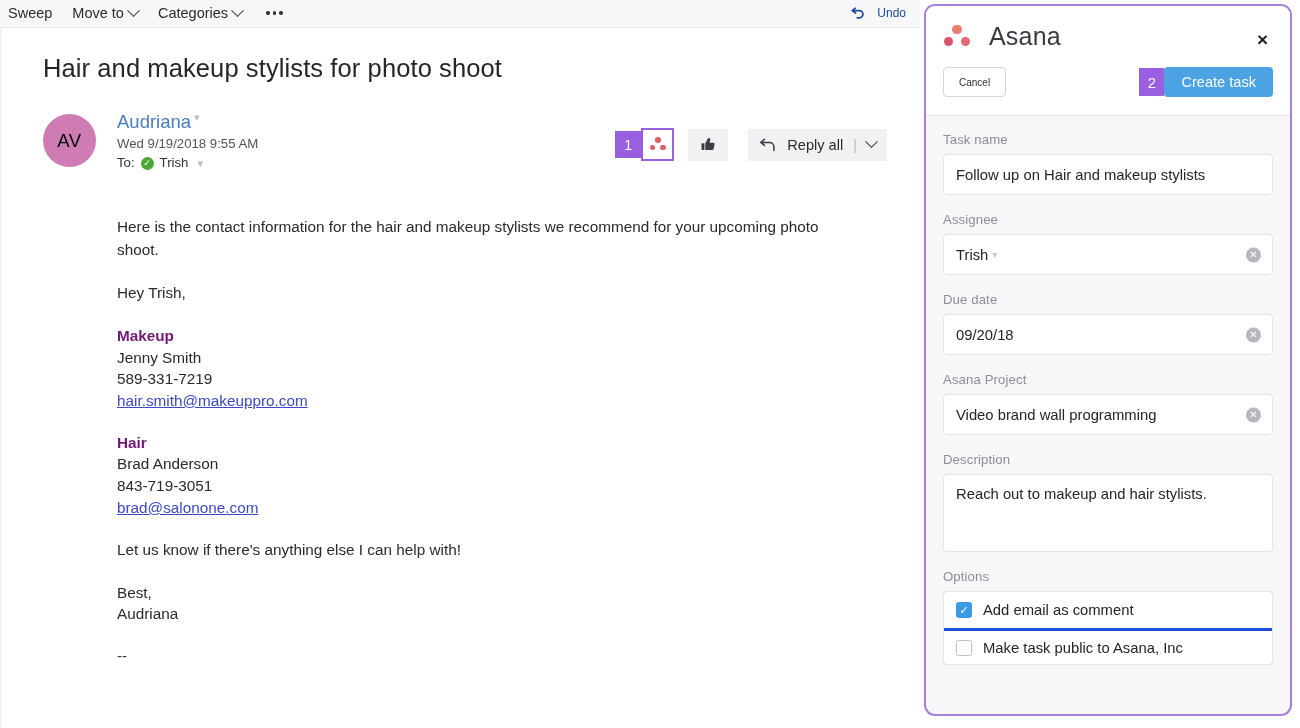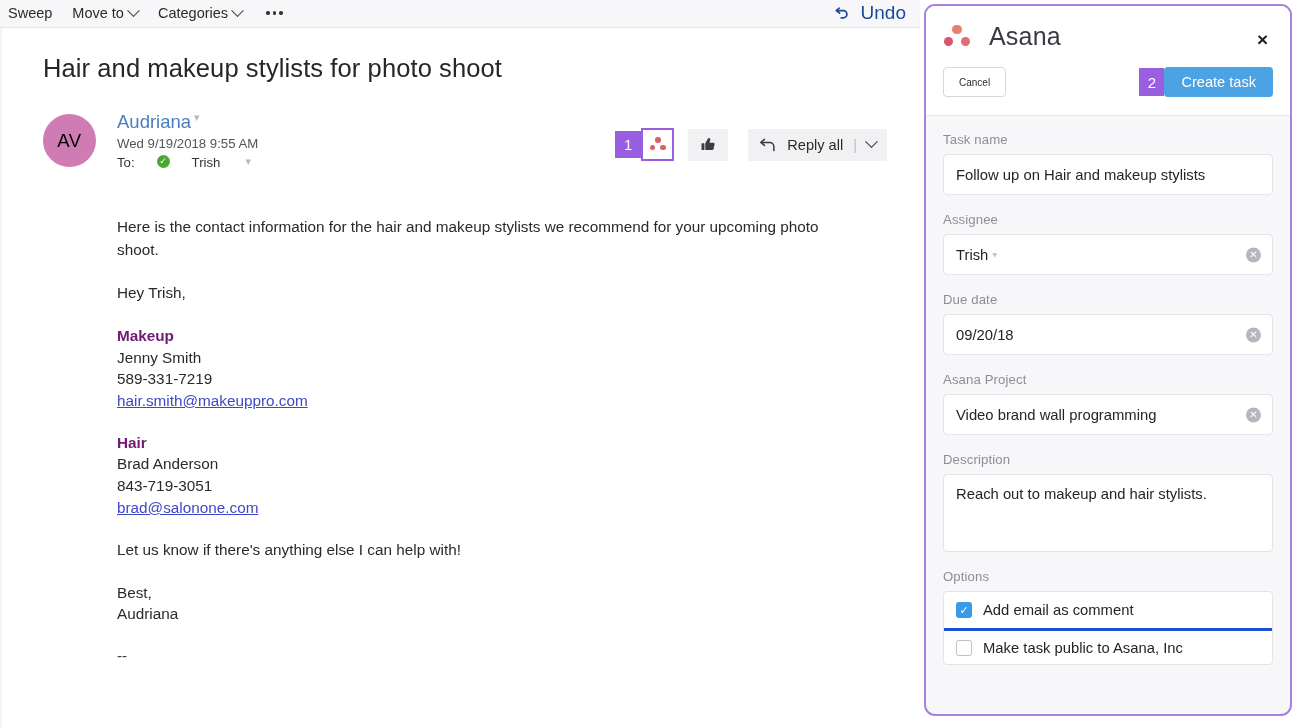--- a/index.html
+++ b/index.html
@@ -35,21 +35,21 @@
     transform: rotate(45deg) translate(-2px,-2px);
   }
   .tb-dots {
     display: flex; align-items: center; gap: 3px; padding: 0 14px;
     height: 28px; cursor: pointer;
   }
   .tb-dots i { width: 3.5px; height: 3.5px; border-radius: 50%; background: #333; display:block; }
   .tb-spacer { flex: 1; }
   .tb-undo {
     display: flex; align-items: center; gap: 10px;
-    font-size: 19px; color: #1b4a9c; padding: 0 14px; height: 28px; cursor: pointer;
+    font-size: 12px; color: #1b4a9c; padding: 0 14px; height: 28px; cursor: pointer;
   }
 
   .mail-body {
     position: absolute; left: 0; top: 28px; width: 920px; height: 700px;
     background: #ffffff; border-left: 2px solid #f3f3f5;
     overflow: hidden;
   }
   .subject {
     position: absolute; left: 41px; top: 26px;
     font-size: 25.5px; color: #262626; font-weight: 400; letter-spacing: .1px;
@@ -60,21 +60,21 @@
     border-radius: 50%; background: #cf7cb4;
     color: #000000; font-size: 18.5px; letter-spacing: .5px;
     display: flex; align-items: center; justify-content: center;
   }
   .sender { position: absolute; left: 74px; top: -3px; }
   .sender-name {
     font-size: 18.5px; color: #4a7dbf; cursor: pointer; display:inline-block;
   }
   .sender-caret { display:inline-block; color:#b9b9c0; font-size: 11px; vertical-align: top; margin-left:3px;}
   .sender-date { font-size: 13.2px; color: #555; margin-top: 3px; }
-  .to-line { font-size: 13.2px; color: #333; margin-top: 4px; display: flex; align-items: flex-start; gap: 22px; }
+  .to-line { font-size: 13.2px; color: #333; margin-top: 4px; display: flex; align-items: flex-end; gap: 6px; }
   .verif {
     width: 13px; height: 13px; border-radius: 50%; background: #4aa832;
     display: inline-flex; align-items: center; justify-content: center;
     color: #fff; font-size: 9px; line-height: 1;
   }
 
   .hdr-actions { position: absolute; right: 33px; top: 100px; display: flex; align-items: center; }
   .badge {
     width: 26px; height: 27px; background: #9a5fe0; color: #fff;
     font-size: 15px; display: flex; align-items: center; justify-content: center;

